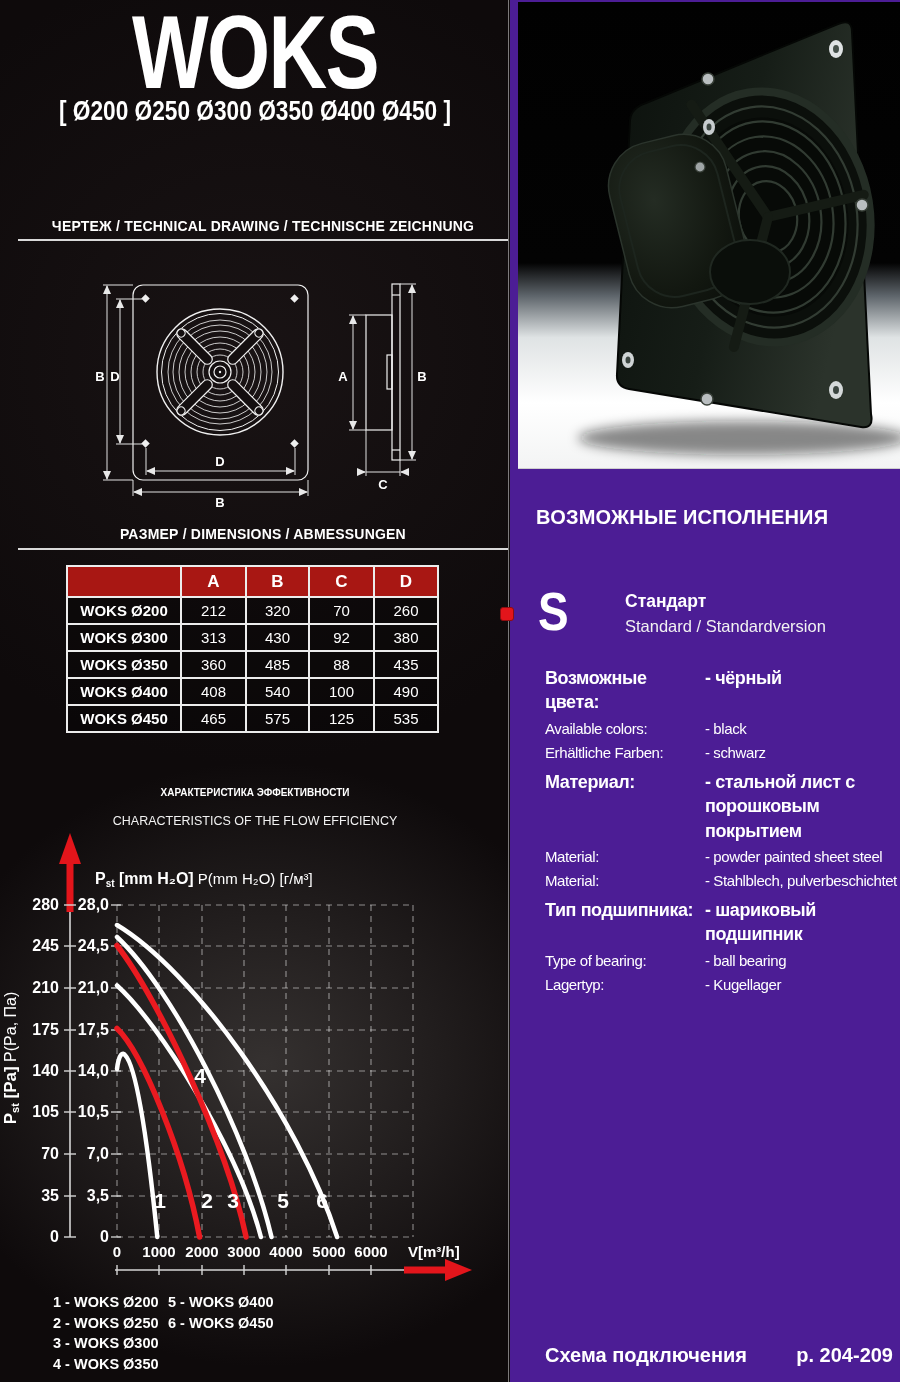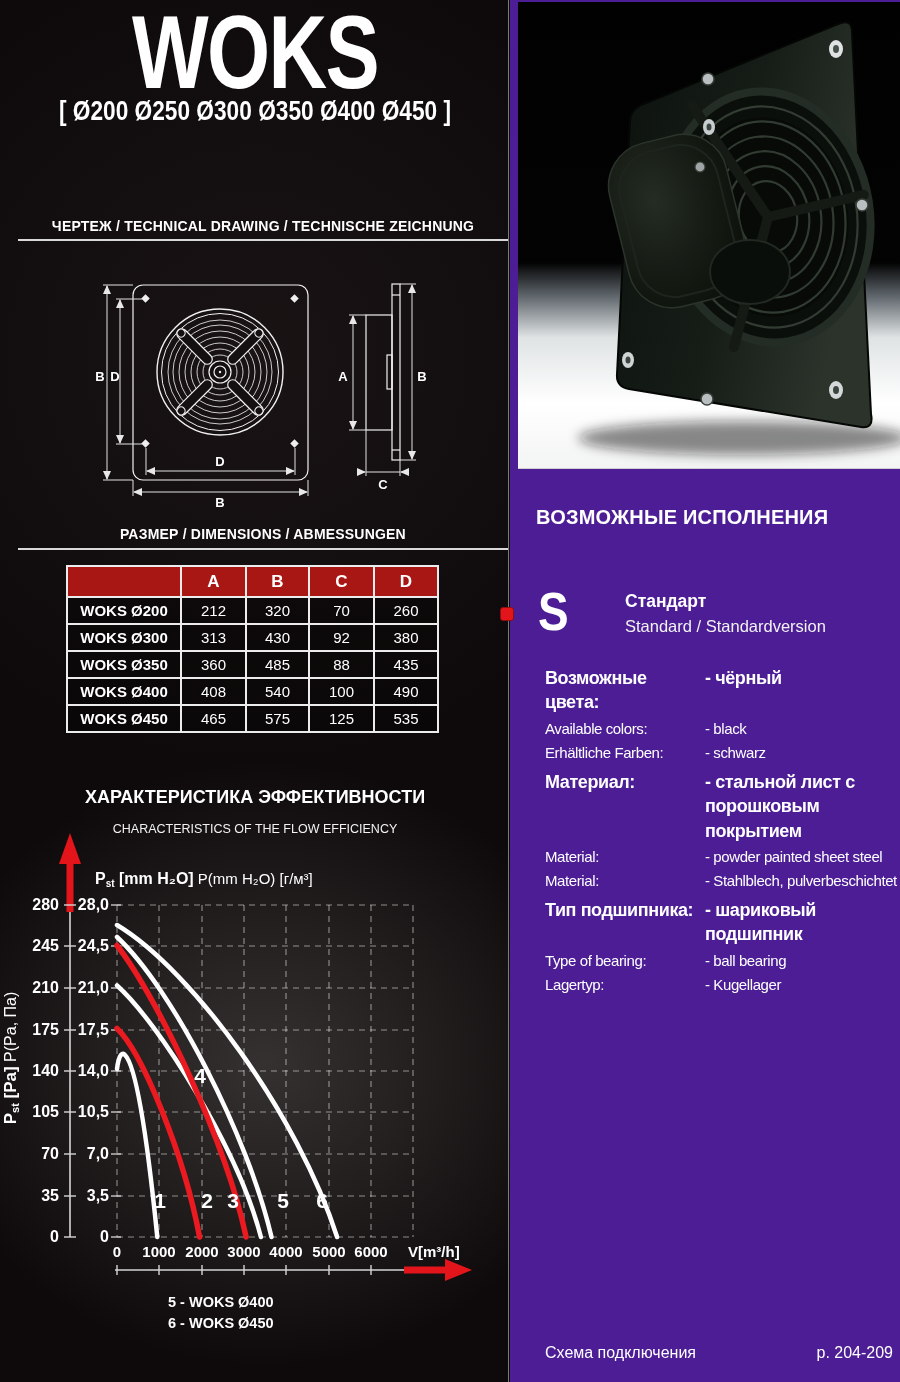--- a/index.html
+++ b/index.html
@@ -21,21 +21,21 @@
     font-size:14px;font-weight:bold;letter-spacing:0.2px;}
   .section-rule{position:absolute;left:18px;width:490px;height:2px;background:#d9d9d9;}
   
   #dim-table{position:absolute;left:66px;top:565px;border-collapse:collapse;table-layout:fixed;}
   #dim-table th,#dim-table td{border:2px solid #ececec;padding:0;text-align:center;color:#fff;}
   #dim-table tr.head th{background:#a81713;height:29px;font-size:17px;font-weight:bold;}
   #dim-table tr.datarow th{font-size:15px;font-weight:bold;height:25px;background:rgba(0,0,0,0.25);}
   #dim-table tr.datarow td{font-size:15px;font-weight:normal;background:rgba(0,0,0,0.25);}
   
   .chart-titles{position:absolute;left:0;top:788px;width:510px;text-align:center;line-height:1.0;}
-  .chart-title-ru{font-size:18px;font-weight:bold;margin:0 0 7px 0;}
+  .chart-title-ru{font-size:10px;font-weight:bold;margin:0 0 7px 0;}
   .chart-title-en,.chart-title-de{font-size:12.5px;font-weight:normal;margin:17px 0 7px 0;color:#f2f2f2;}
   #chart-svg{position:absolute;left:0;top:820px;}
   
   .legend-col{position:absolute;font-size:14.5px;font-weight:bold;line-height:20.5px;white-space:nowrap;}
   #legend-col1{left:53px;top:1292px;}
   #legend-col2{left:168px;top:1292px;}
   
   #right-panel{position:absolute;left:510px;top:0;width:390px;height:1382px;background:#4c1d95;}
   #photo{position:absolute;left:8px;top:2px;width:382px;height:466px;overflow:hidden;
     background:linear-gradient(180deg,#010101 0%,#030303 56%,#5d646a 63%,#dfe3e4 72%,#ffffff 86%,#f3f4f4 100%);
@@ -48,21 +48,21 @@
   .version-name-ru{position:absolute;left:115px;top:591px;font-size:17.5px;font-weight:bold;}
   .version-name-intl{position:absolute;left:115px;top:617px;font-size:16.5px;font-weight:normal;color:#f2f2f2;}
   .spec-block{position:absolute;left:35px;width:352px;display:grid;
     grid-template-columns:160px auto;column-gap:0;row-gap:4px;align-items:start;
     font-size:15px;letter-spacing:-0.4px;line-height:1.35;}
   .spec-block .b{font-size:18px;font-weight:bold;}
   #spec-colors{top:666px;}
   #spec-material{top:770px;}
   #spec-bearing{top:898px;}
   .rp-footer{position:absolute;left:35px;top:1344px;width:348px;display:flex;
-    justify-content:space-between;font-size:16px;font-weight:normal;}
+    justify-content:space-between;font-size:20px;font-weight:bold;}
   
   #panel-divider{position:absolute;left:508px;top:0;width:1px;height:1382px;background:rgba(215,215,215,0.55);}
   #red-marker{position:absolute;left:500px;top:607px;width:14px;height:14px;background:#e3151b;
     border-radius:3px;border:1px solid #8e0d10;box-sizing:border-box;}
   text{font-family:"Liberation Sans",sans-serif;}
 </style>
 </head>
 <body>
 
 <div id="page">
@@ -350,20 +350,26 @@
             <line x1="244" y1="445" x2="244" y2="455"></line>
           <line x1="286" y1="445" x2="286" y2="455"></line>
             <line x1="329" y1="445" x2="329" y2="455"></line>
           <line x1="371" y1="445" x2="371" y2="455"></line>
         </g>
         <rect x="404" y="446.5" width="44" height="7" fill="#e3151b"></rect>
         <polygon points="472,450 445,439 445,461" fill="#e3151b"></polygon>
       </g>
     </svg>
 
+    <div id="legend-col1" class="legend-col">
+      <div>1 - WOKS Ø200</div>
+      <div>2 - WOKS Ø250</div>
+      <div>3 - WOKS Ø300</div>
+      <div>4 - WOKS Ø350</div>
+    </div>
     <div id="legend-col2" class="legend-col">
       <div>5 - WOKS Ø400</div>
       <div>6 - WOKS Ø450</div>
     </div>
   </div>
 
   <div id="right-panel">
 
     <div id="photo">
       <svg width="382" height="466" viewBox="0 0 382 466">

